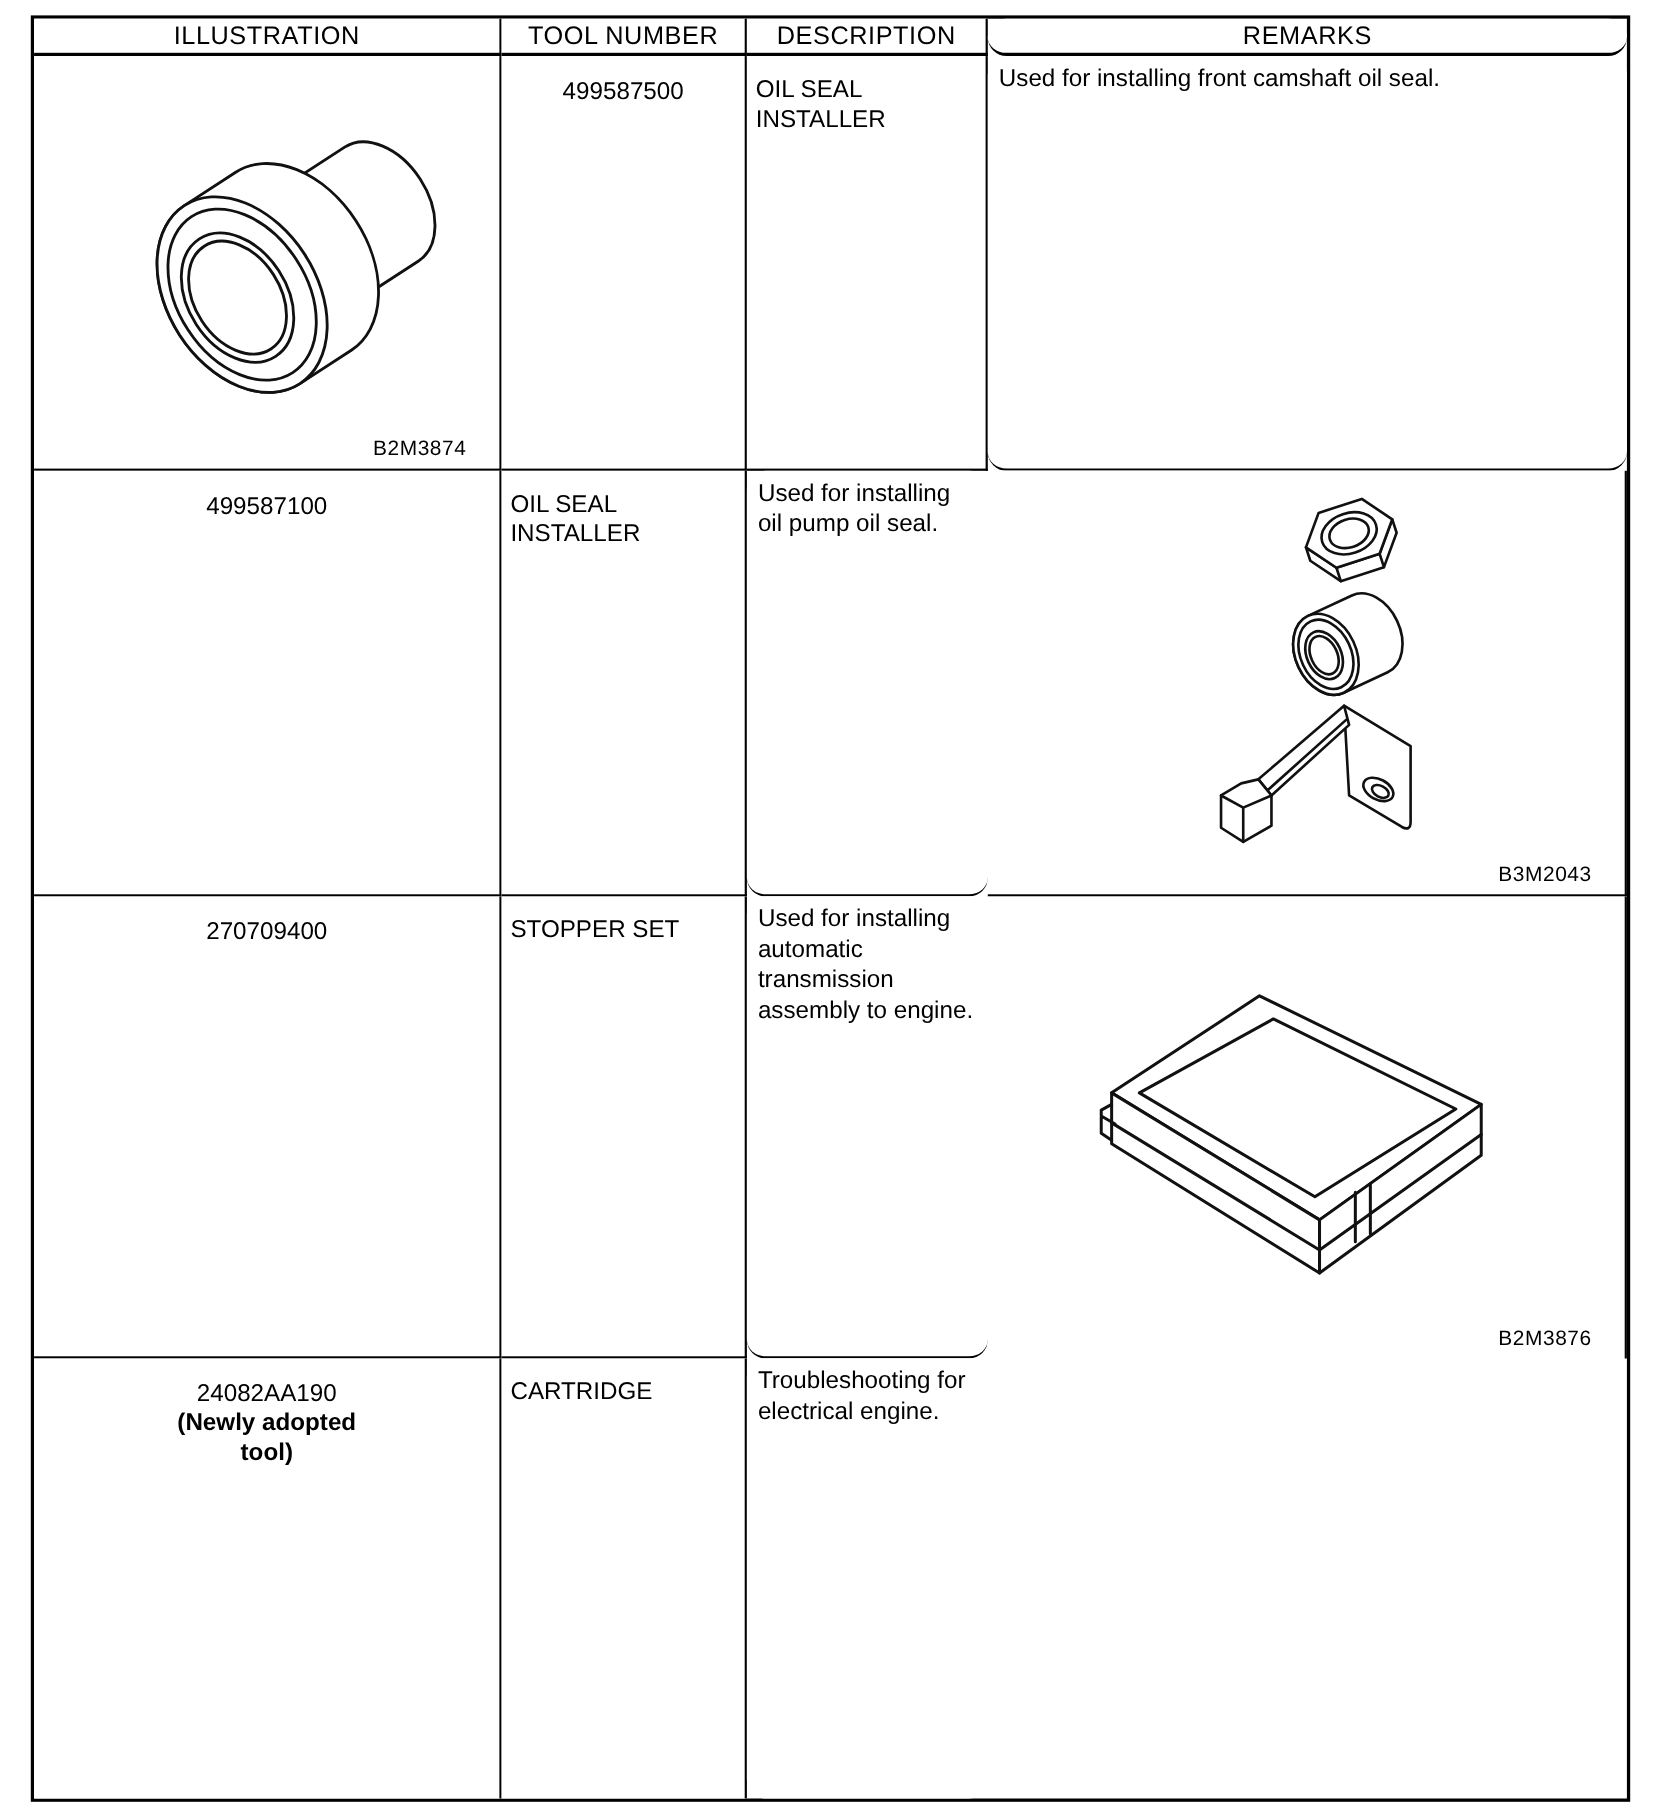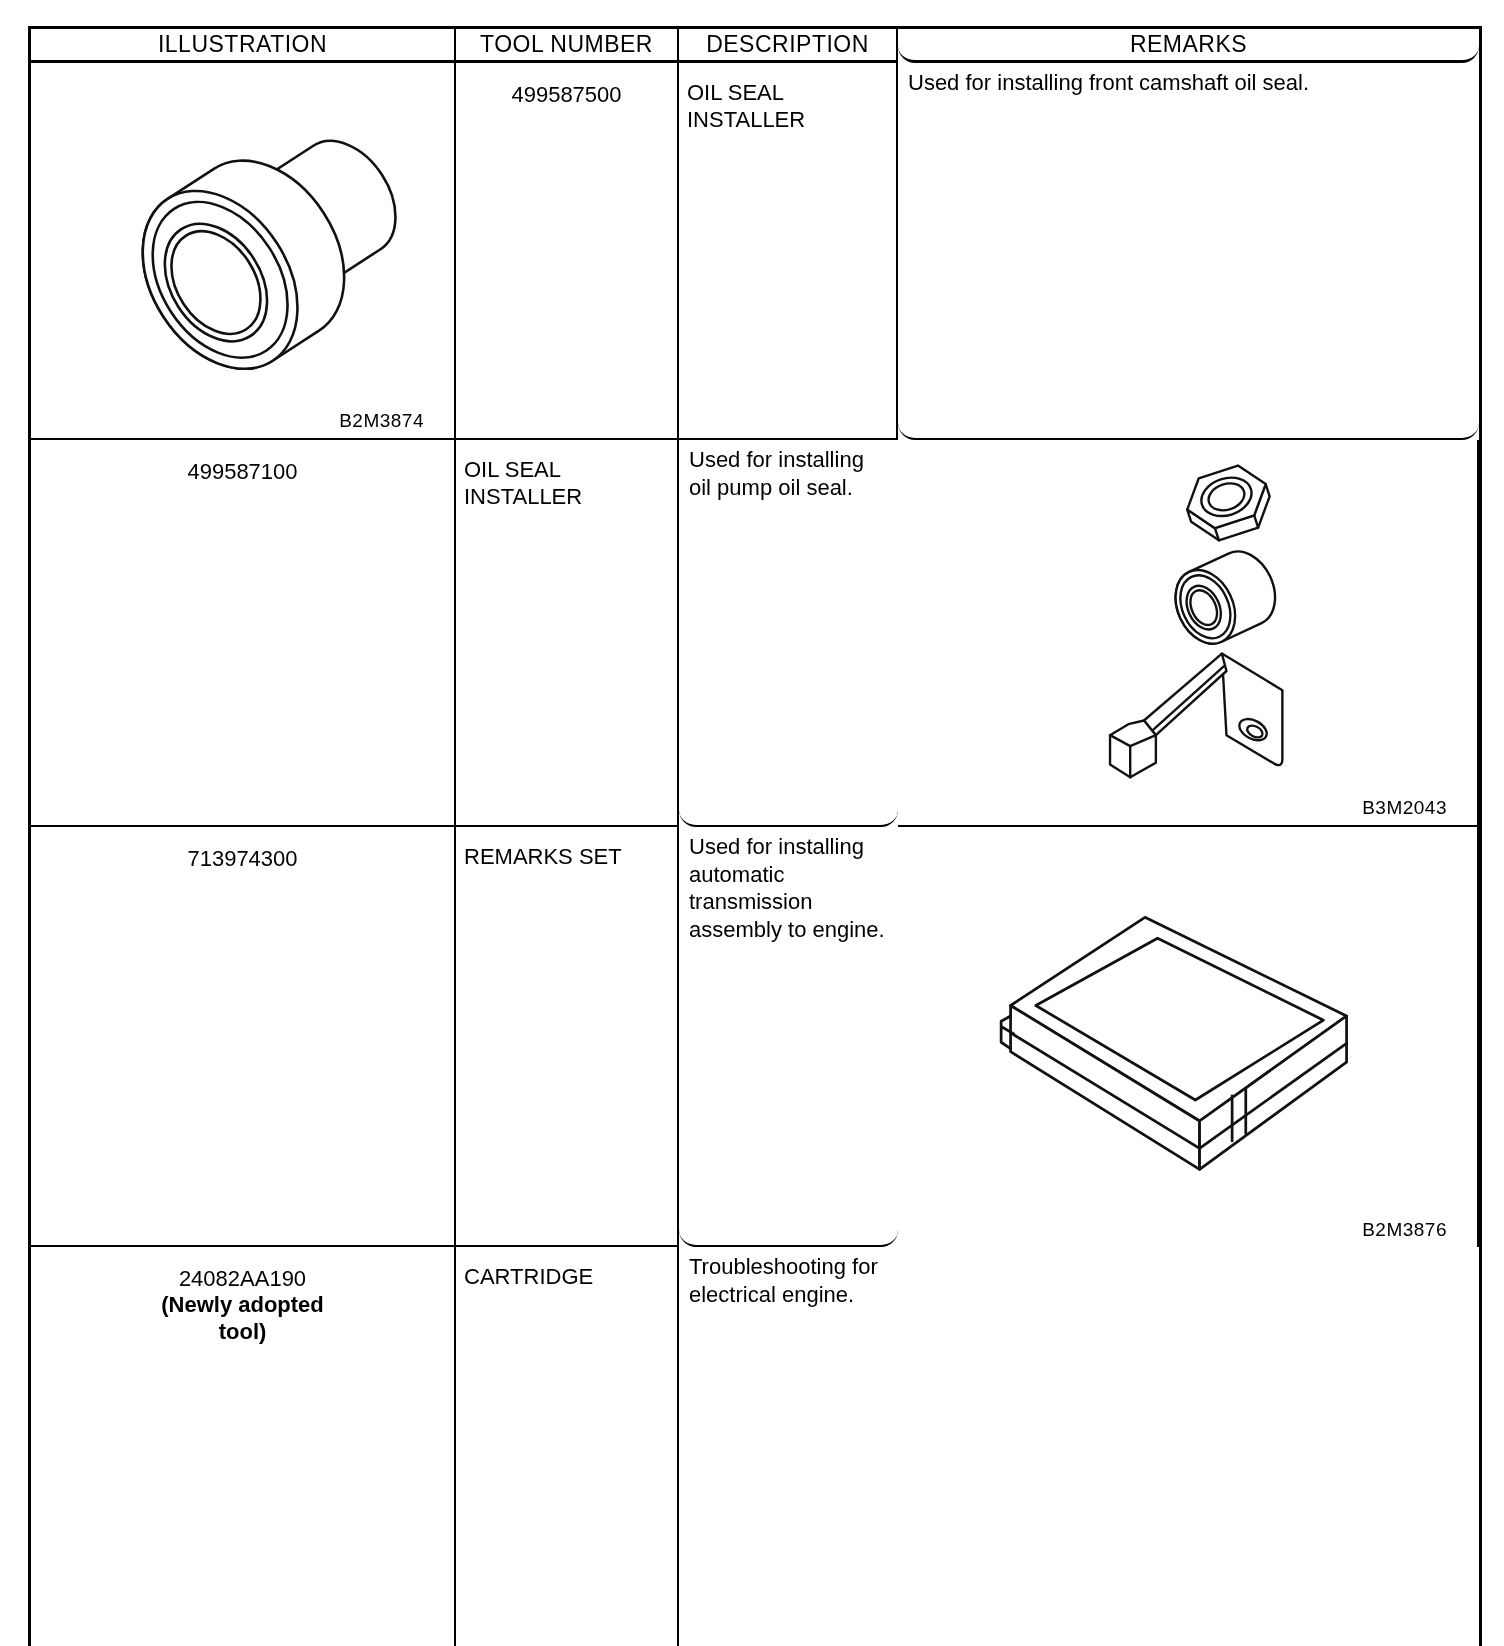--- a/index.html
+++ b/index.html
@@ -3,21 +3,21 @@
 <meta charset="utf-8">
 <style>
   * { box-sizing: border-box; margin: 0; padding: 0; }
   html, body {
     width: 1504px; height: 1646px;
     background: #ffffff;
     font-family: "Liberation Sans", sans-serif;
     color: #000;
     overflow: hidden;
   }
-  .page { position: relative; width: 1504px; height: 1331px; background: #fff; margin-top: 12px; }
+  .page { position: relative; width: 1504px; height: 1331px; background: #fff; }
   .tools-table {
     position: absolute; left: 28px; top: 14px;
     width: 1454px; height: 1624px;
     border: 3px solid #000;
     display: grid;
     grid-template-columns: 425px 223px 219px 581px;
     grid-template-rows: 34px 377px 387px 420px 400px;
     background: #fff;
   }
   .cell {
@@ -139,25 +139,25 @@
           <path class="ln" d="M 252 247 L 174 317"></path>
           <path class="wh" d="M 165 306 L 178 322 L 178 352 L 150 368 L 128 354 L 128 322 L 148 310 Z"></path>
           <path class="ln" d="M 128 322 L 150 334 L 150 368 M 150 334 L 178 322"></path>
           <ellipse class="wh" cx="284" cy="316" rx="16" ry="10" transform="rotate(28 284 316)"></ellipse>
           <ellipse class="ln" cx="286" cy="318" rx="9" ry="5.5" transform="rotate(28 286 318)"></ellipse>
         </g>
       </svg>
       <span class="fig-code">B3M2043</span>
     </div>
     <div class="cell tool-number-cell">
-      <div>713974300</div>
+      <div>270709400</div>
       <div class="tool-number-note"></div>
     </div>
     <div class="cell description-cell">
-      <span>REMARKS SET</span>
+      <span>STOPPER SET</span>
     </div>
     <div class="cell remarks-cell last-col">
       <span>Used for installing automatic transmission assembly to engine.</span>
     </div>
 
     <div class="cell illus-cell last-row">
       <svg viewBox="0 0 425 400" aria-hidden="true">
         <g transform="translate(12,28)">
           <path class="wh" d="M 160 58 L 352 152 L 212 252 L 32 142 Z"></path>
           <path class="ln" d="M 172 78 L 330 156 L 208 232 L 56 142 Z"></path>

